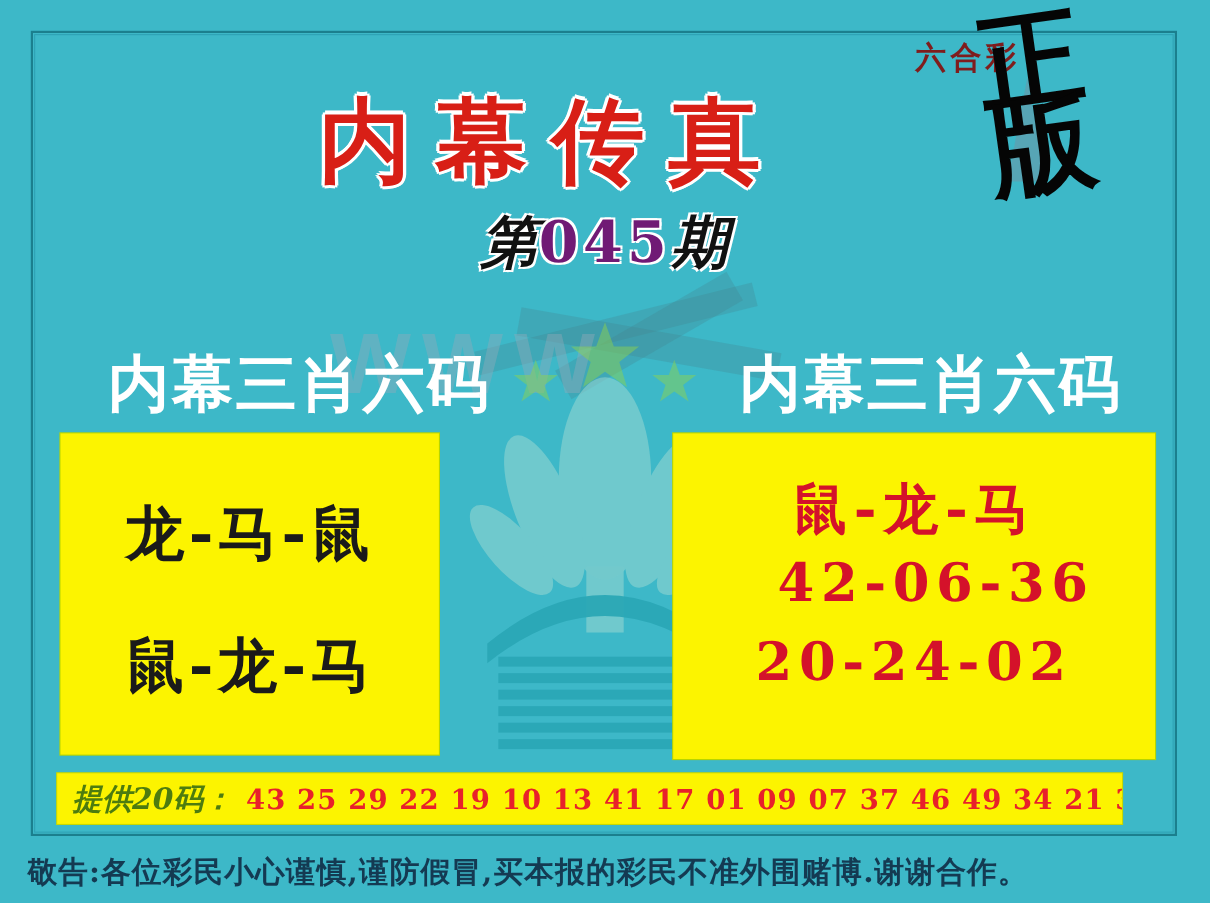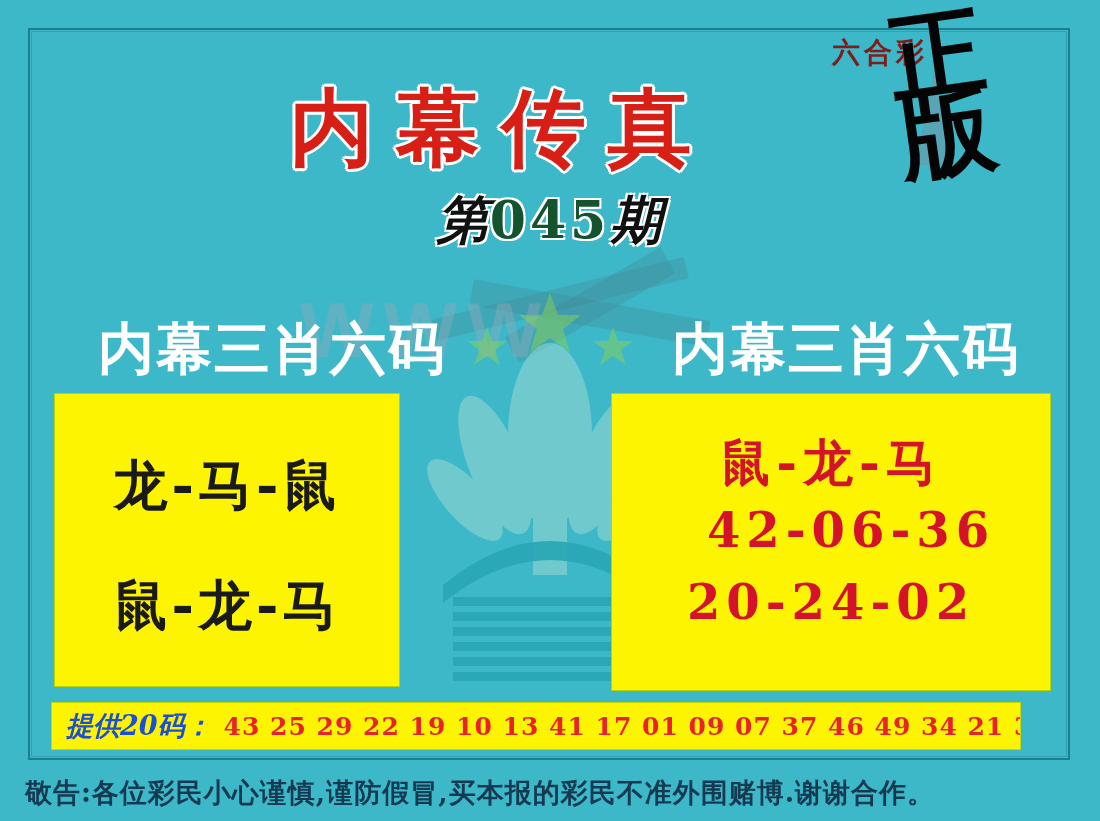--- a/index.html
+++ b/index.html
@@ -151,21 +151,21 @@
     letter-spacing: 1px;
   }
   .issue .blk {
     color: #111111;
     text-shadow:
       -2px -2px 0 #fff, 2px -2px 0 #fff,
       -2px 2px 0 #fff, 2px 2px 0 #fff;
     font-style: italic;
   }
   .issue .red {
-    color: #14532d;
+    color: #701a75;
     text-shadow:
       -2px -2px 0 #fff, 2px -2px 0 #fff,
       -2px 2px 0 #fff, 2px 2px 0 #fff;
     letter-spacing: 4px;
   }
 
   
   .heading {
     position: absolute;
     font-size: 56px;
@@ -229,21 +229,21 @@
     height: 46px;
     background: #fcf400;
     box-shadow: 0 0 0 1px #c7d800;
     display: flex;
     align-items: center;
     padding: 0 14px;
     box-sizing: border-box;
     overflow: hidden;
   }
   #strip-label {
-    color: #1d4ed8;
+    color: #4d7c0f;
     font-size: 27px;
     font-weight: bold;
     font-style: italic;
     font-family: "DejaVu Serif", serif;
     white-space: nowrap;
     flex: 0 0 auto;
   }
   #strip-numbers {
     color: #e8212a;
     font-size: 25px;

